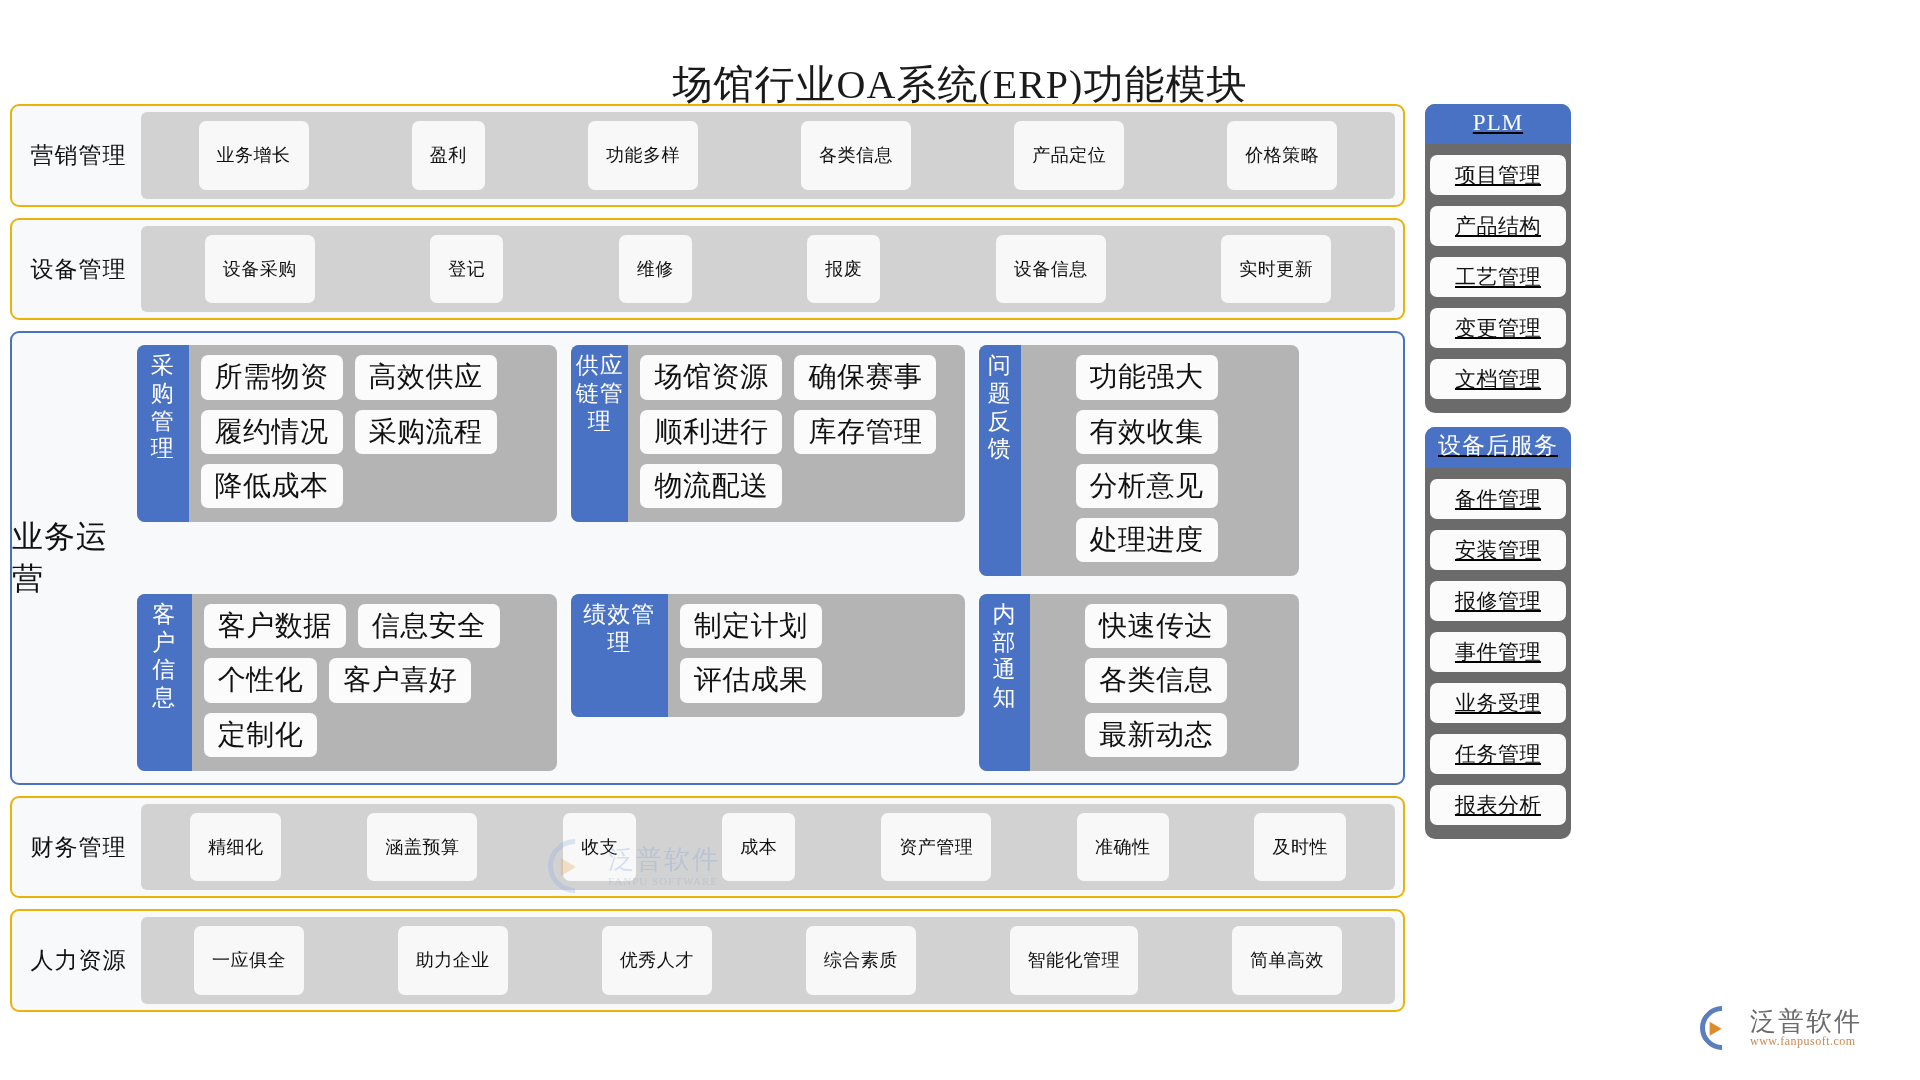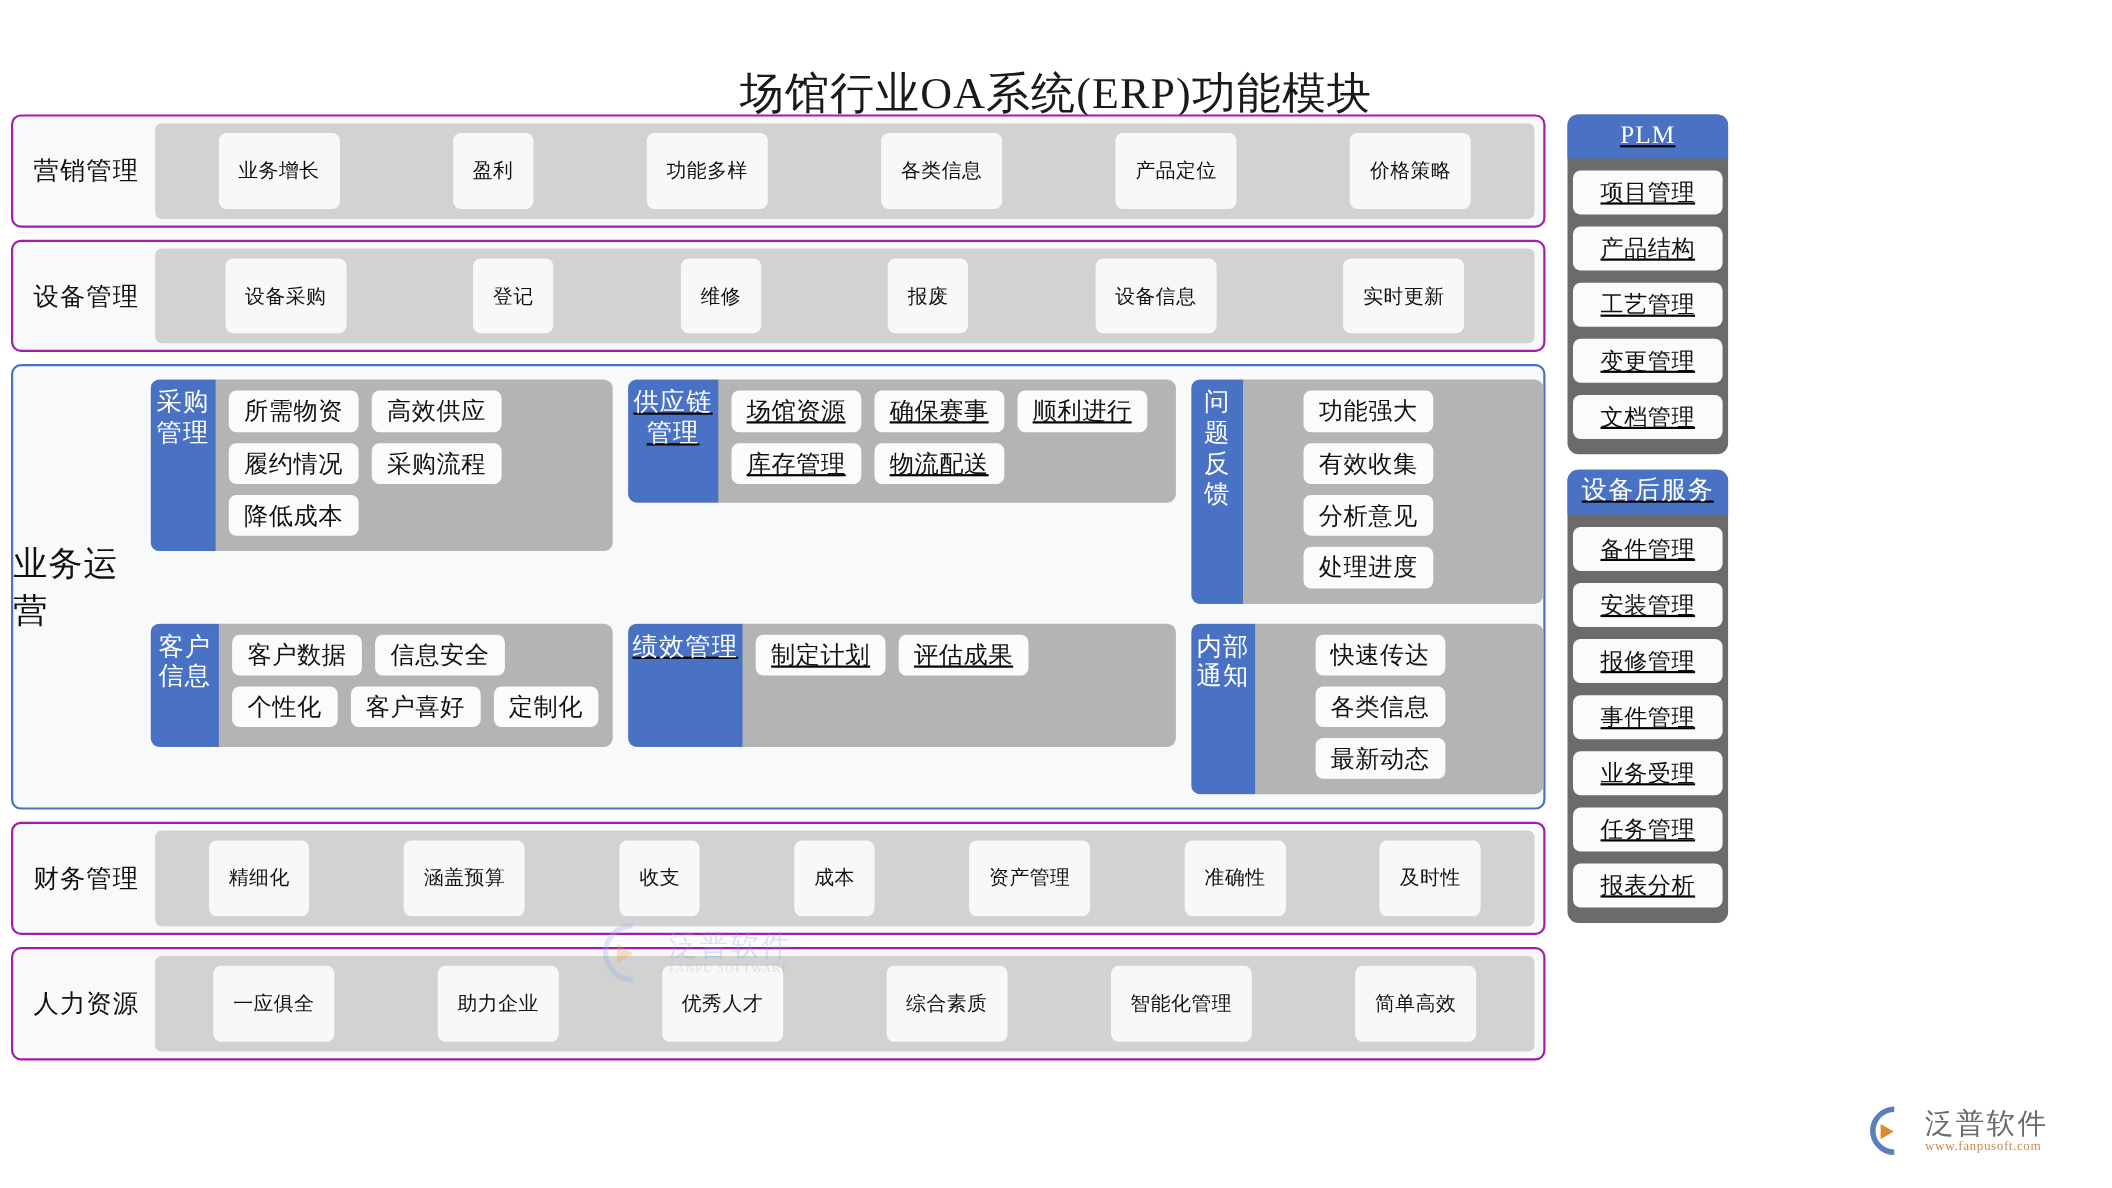--- a/index.html
+++ b/index.html
@@ -38,21 +38,21 @@
   }
   .right-col{
     margin-left:20px;
     width:146px;
     display:flex;
     flex-direction:column;
     gap:14px;
   }
   
   .band{
-    border:2px solid #a21caf;
+    border:2px solid #eab308;
     border-radius:9px;
     background:#f8f9fa;
     display:flex;
     align-items:center;
     padding:6px 8px 6px 0;
     box-sizing:border-box;
   }
   .band-label{
     flex:0 0 125px;
     text-align:center;
@@ -134,26 +134,26 @@
     padding:10px 12px 14px 12px;
     display:flex;
     flex-wrap:wrap;
     gap:10px 12px;
     align-content:flex-start;
     min-height:112px;
     box-sizing:border-box;
   }
   .card-body .pill{
     background:#fbfbfb;
-    font-size:22px;
+    font-size:28px;
     padding:6px 14px;
   }
   
   .c-wide{width:420px;}
-  .c-mid{width:498px;text-decoration:underline;}
+  .c-mid{width:394px;}
   .c-narrow{width:320px;gap:43px;}
   
   .side{
     background:#6b6b6b;
     border-radius:10px;
     padding:0 0 14px 0;
     display:flex;
     flex-direction:column;
     align-items:center;
     text-decoration:underline;

